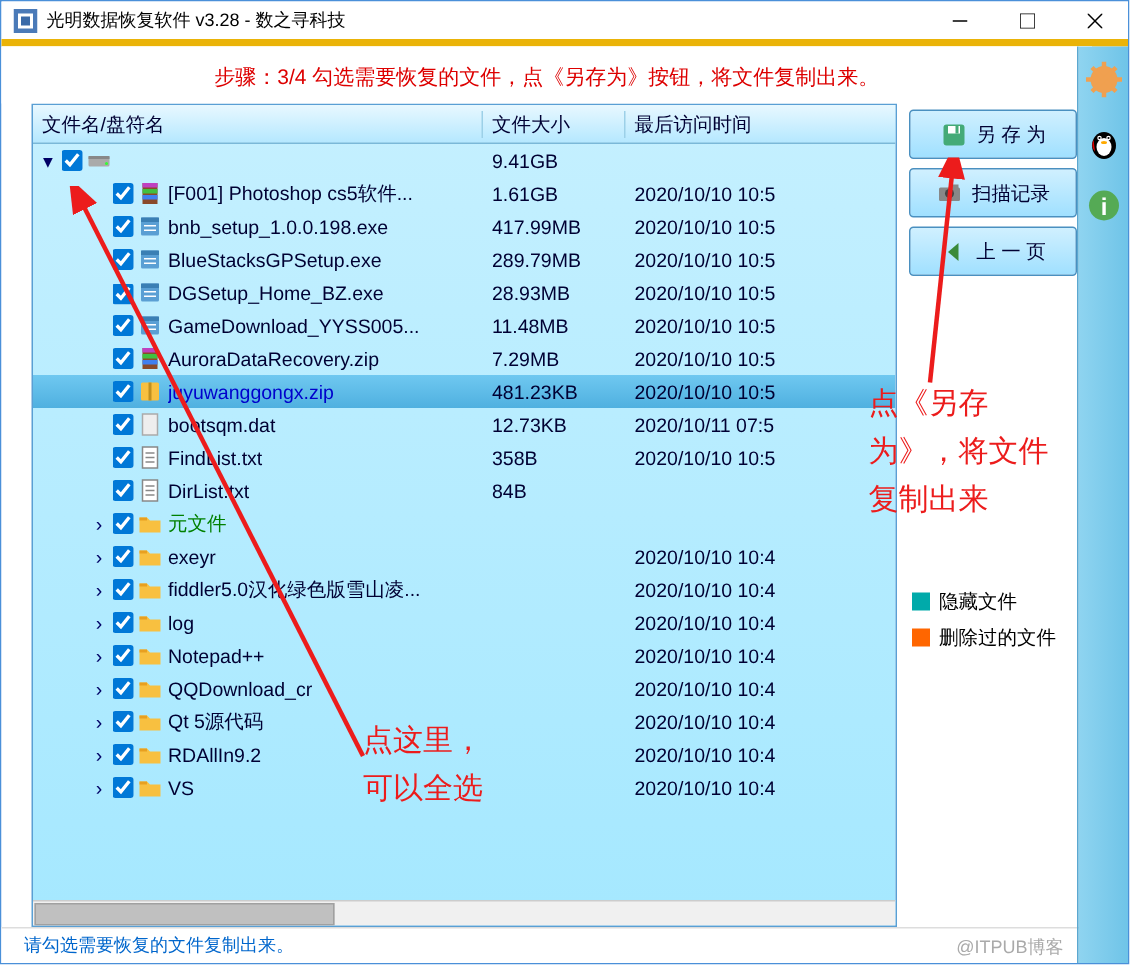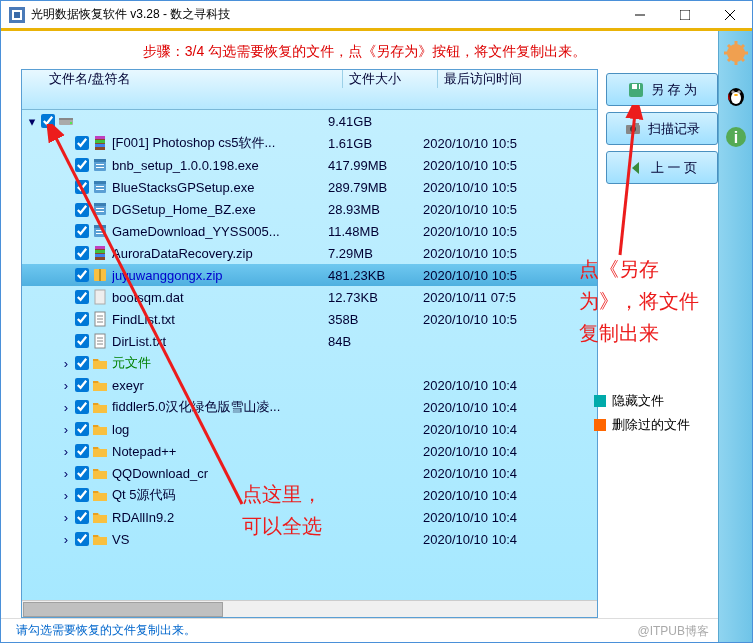--- a/index.html
+++ b/index.html
@@ -1,29 +1,29 @@
 <!DOCTYPE html>
 <html><head>
 <meta charset="utf-8">
 <style>
 *{box-sizing:border-box;margin:0;padding:0;font-family:"Microsoft YaHei","SimSun",sans-serif;}
 body{width:753px;height:643px;overflow:hidden;position:relative;}
 .window{width:753px;height:643px;border:1px solid #4a90d9;background:#fff;display:flex;flex-direction:column;}
-.titlebar{height:30px;background:#fff;display:flex;align-items:center;padding:0 0 0 8px;border-bottom:3px solid #eab308;}
+.titlebar{height:30px;background:#fff;display:flex;align-items:center;padding:0 0 0 8px;border-bottom:5px solid #eab308;}
 .titlebar-icon{width:16px;height:16px;margin-right:6px;}
 .titlebar-text{font-size:12px;color:#000;flex:1;}
 .win-btns{display:flex;}
 .win-btn{width:45px;height:29px;display:flex;align-items:center;justify-content:center;cursor:pointer;}
 .sidebar-right{position:absolute;right:1px;top:31px;width:34px;height:calc(100% - 32px);background:linear-gradient(to right,#8fd4f0,#6fc4e8);border-left:1px solid #5ba8d0;display:flex;flex-direction:column;align-items:center;padding-top:10px;gap:18px;}
 .sidebar-icon{width:24px;height:24px;}
 .main-area{flex:1;display:flex;flex-direction:column;background:#fff;margin-right:24px;position:relative;}
 .step-text{text-align:center;color:#d00;font-size:14px;padding:12px 0 8px 0;font-weight:normal;background:#fff;}
 .content-row{flex:1;display:flex;padding:0 10px 0 20px;overflow:hidden;}
 .file-panel{flex:1;border:1px solid #5a9fd4;background:linear-gradient(to bottom,#c5f0ff 0%,#a5e8ff 100%);display:flex;flex-direction:column;overflow:hidden;}
-.file-header{display:flex;background:linear-gradient(to bottom,#e8f8ff,#b5e8ff);border-bottom:1px solid #7ab8d8;height:40px;align-items:flex-start;font-size:13px;color:#003;padding-left:21px;}
+.file-header{display:flex;background:linear-gradient(to bottom,#e8f8ff,#b5e8ff);border-bottom:1px solid #7ab8d8;height:26px;align-items:center;font-size:13px;color:#003;}
 .col-name{width:300px;padding-left:6px;border-right:1px solid #9cd0e8;}
 .col-size{width:95px;padding-left:6px;border-right:1px solid #9cd0e8;}
 .col-time{flex:1;padding-left:6px;}
 .file-list{flex:1;overflow:hidden;}
 .file-row{display:flex;height:22px;align-items:center;font-size:13px;color:#003;padding-left:2px;}
 .file-row.selected{background:linear-gradient(to bottom,#6fc8f0,#4fb0e0);}
 .expand{width:12px;text-align:center;color:#006;cursor:pointer;}
 .chk{width:14px;height:14px;margin:0 3px;accent-color:#0078d7;}
 .ficon{width:16px;height:16px;margin-right:4px;display:inline-flex;align-items:center;justify-content:center;font-size:11px;flex-shrink:0;}
 .fname{flex:1;overflow:hidden;text-overflow:ellipsis;white-space:nowrap;}
@@ -42,21 +42,21 @@
 .scrollbar-h{height:17px;background:#f0f0f0;border-top:1px solid #ccc;display:flex;}
 .scroll-thumb-h{width:200px;height:15px;background:#c0c0c0;border:1px solid #a0a0a0;margin:1px;}
 .watermark{position:absolute;right:44px;bottom:3px;font-size:12px;color:#aaa;}
 
 
 .arrow1{position:absolute;left:42px;top:124px;pointer-events:none;}
 .arrow2{position:absolute;left:540px;top:105px;pointer-events:none;}
 .anno-text{position:absolute;font-size:20px;color:#ec1c1c;line-height:1.6;pointer-events:none;}
 .anno1{left:242px;top:478px;}
 .anno2{left:579px;top:253px;width:130px;}
-.legend-box{position:absolute;left:594px;top:392px;font-size:13px;}
+.legend-box{position:absolute;left:608px;top:392px;font-size:13px;}
 </style>
 </head>
 <body>
 
 <div class="window">
   <div class="titlebar">
     <svg class="titlebar-icon" viewBox="0 0 16 16">
         <rect width="16" height="16" fill="#4a7ab8"></rect>
         <rect x="3" y="3" width="10" height="10" fill="#fff"></rect>
         <rect x="5" y="5" width="6" height="6" fill="#3a6aa8"></rect>

